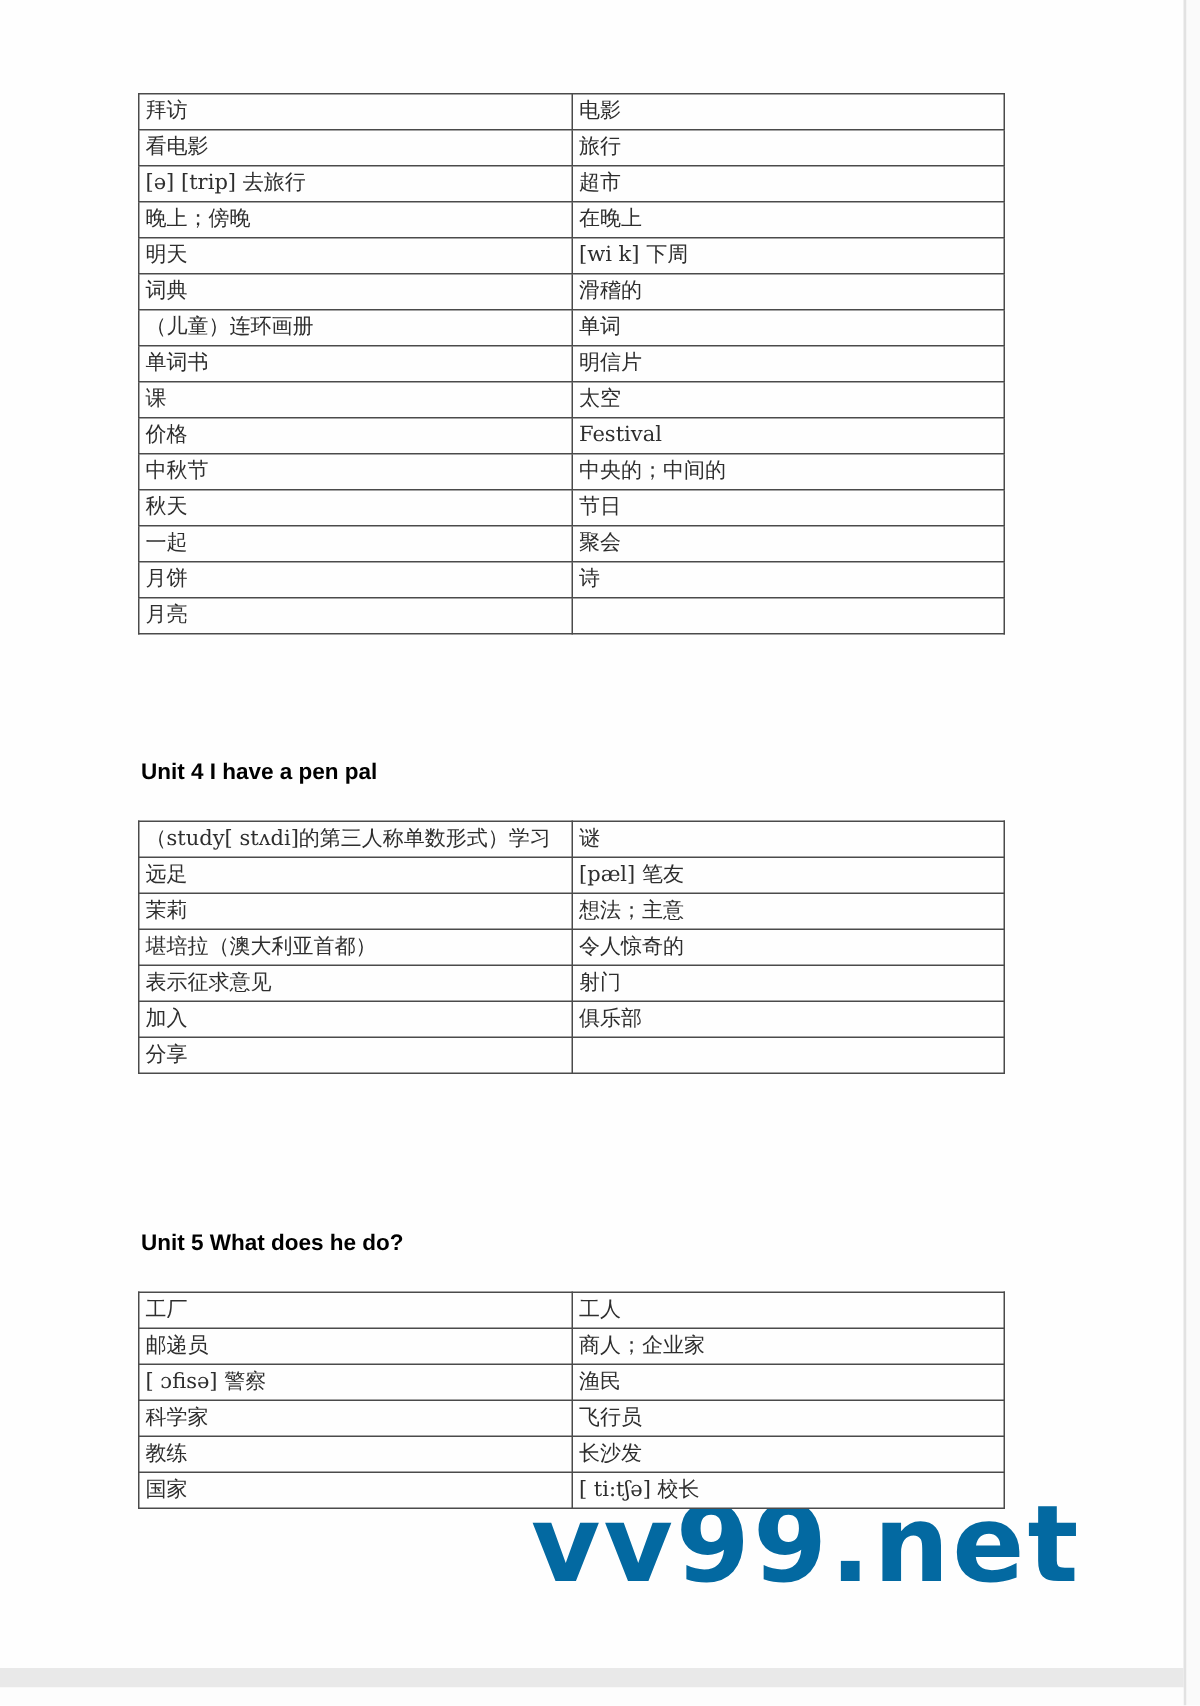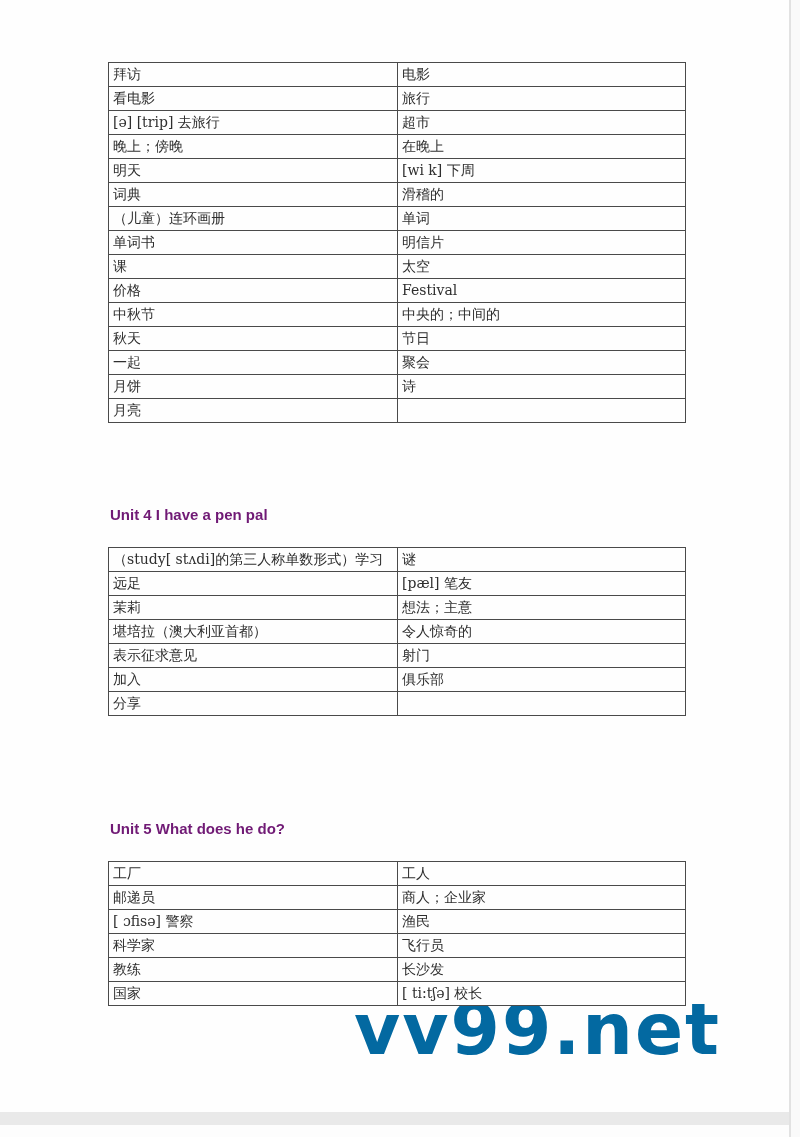--- a/index.html
+++ b/index.html
@@ -49,33 +49,33 @@
     font-family: "DejaVu Sans", sans-serif;
     font-weight: 800;
     font-size: 71px;
     letter-spacing: 2px;
     color: #0369a1;
     z-index: 1;
     user-select: none;
   }
   section.vocab-section {
     position: absolute;
-    left: 108px;
+    left: 92px;
     width: 577px;
     z-index: 2;
   }
   #s0 { top: 62px; }
   #s1 { top: 505px; }
   #s2 { top: 819px; }
   h2.unit-heading {
     margin: 0 0 0 2px;
     font-family: "Liberation Sans", sans-serif;
     font-weight: 700;
     font-size: 15px;
-    color: #701a75;
+    color: #000000;
     height: 20px;
     line-height: 20px;
   }
   #s1 table { margin-top: 22px; }
   #s2 table { margin-top: 22px; }
   table.vocab-table {
     border-collapse: collapse;
     table-layout: fixed;
     width: 577px;
     background: #fefefe;

